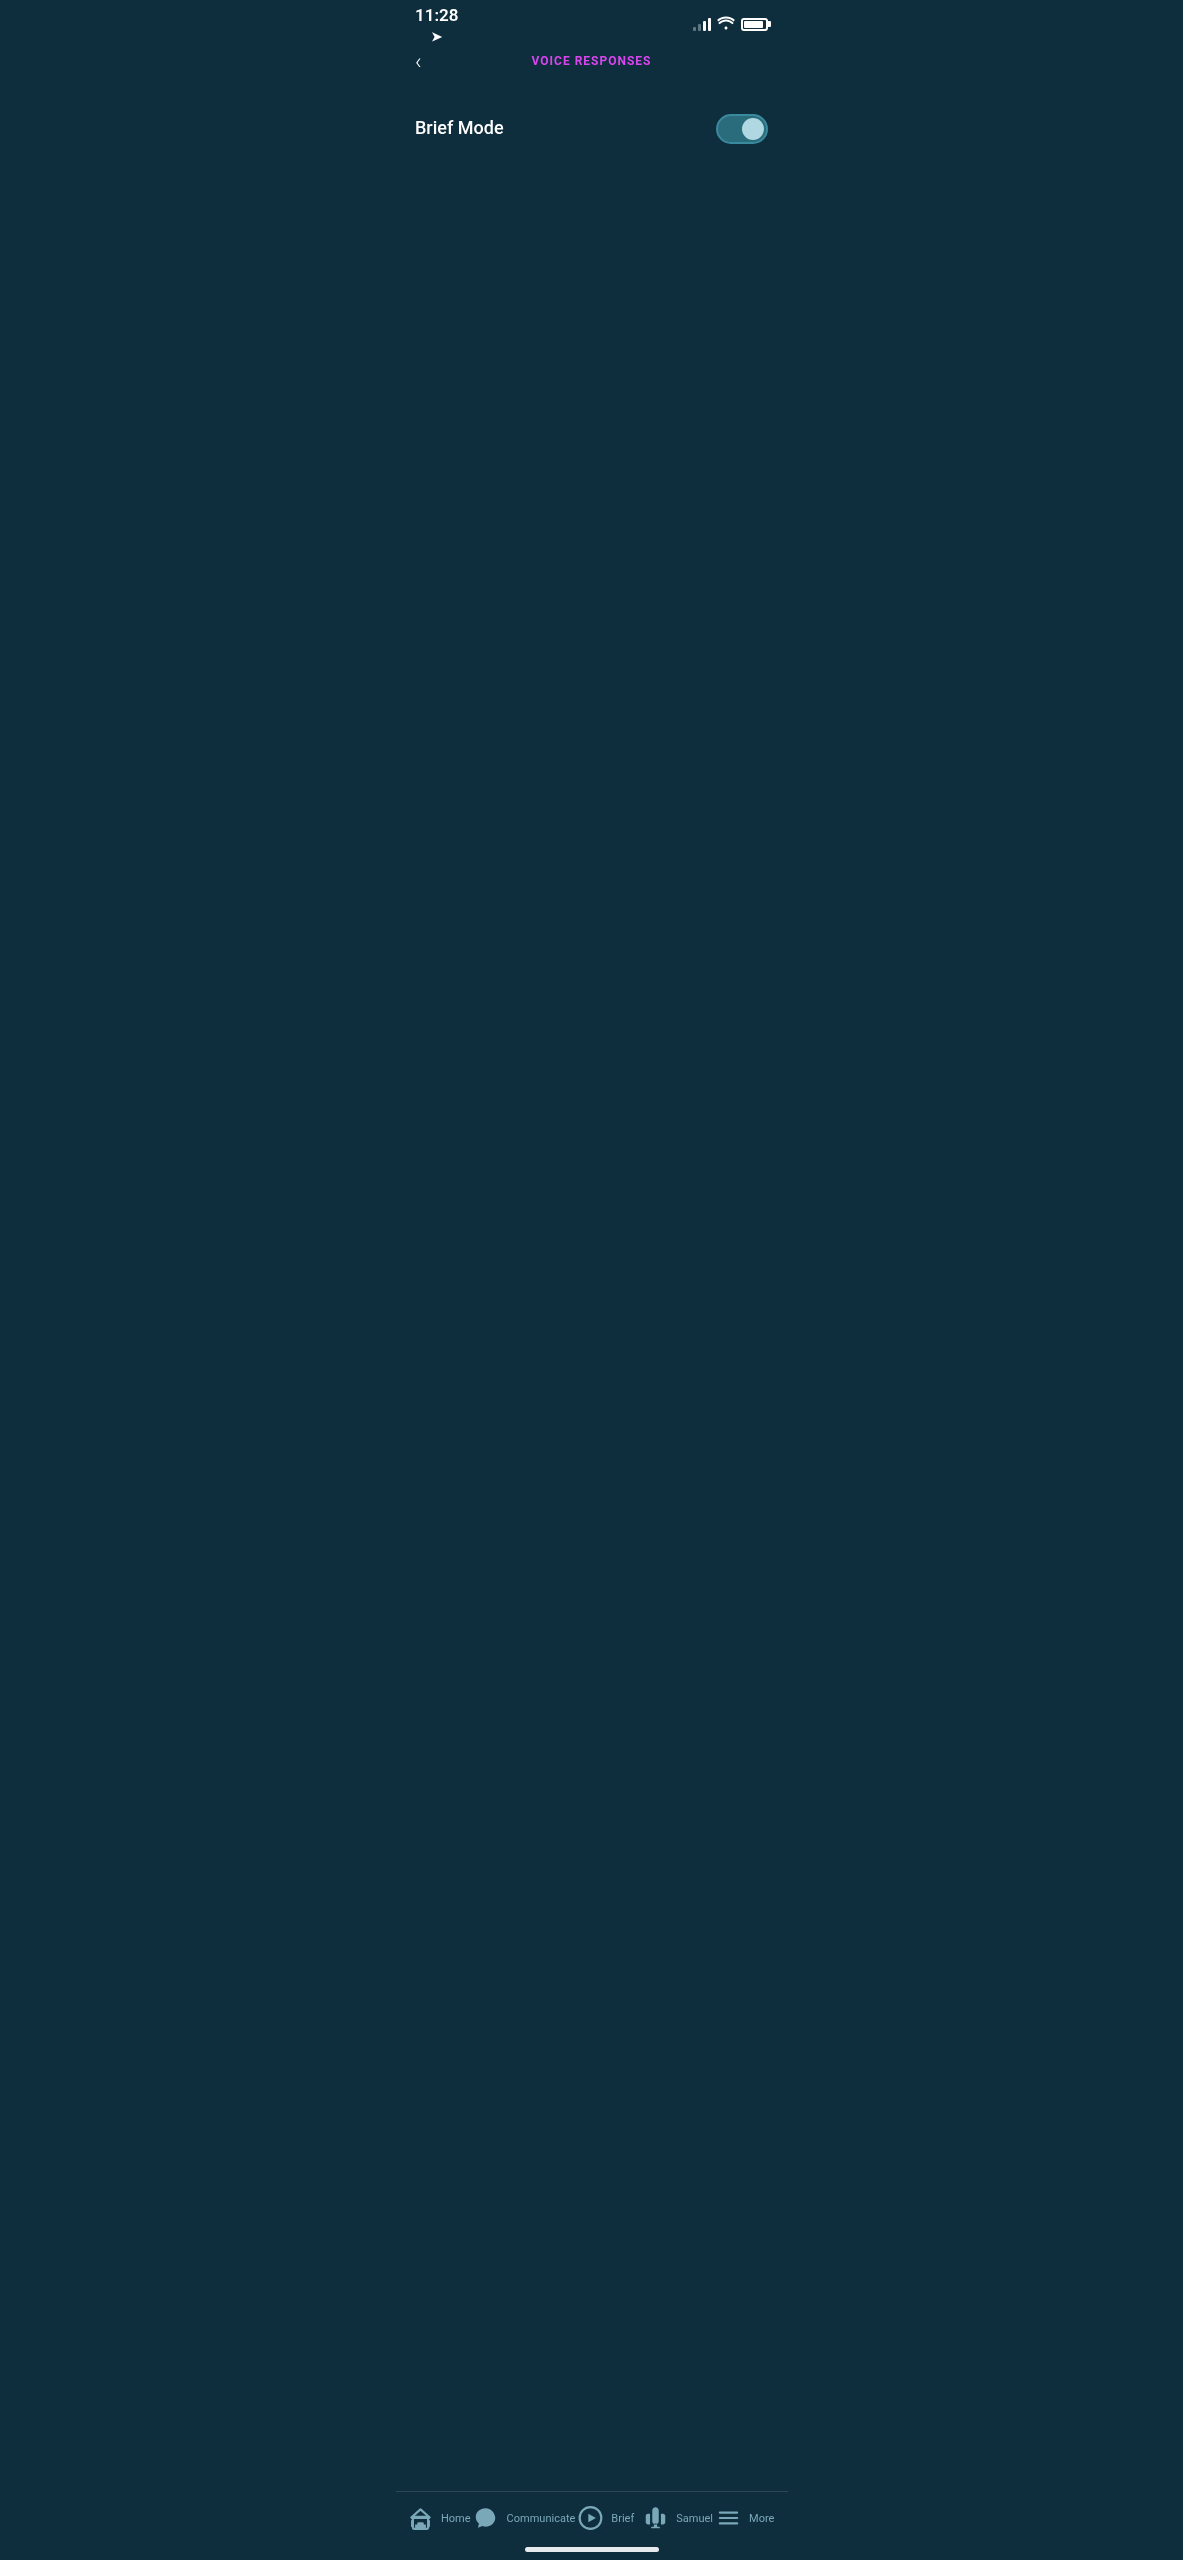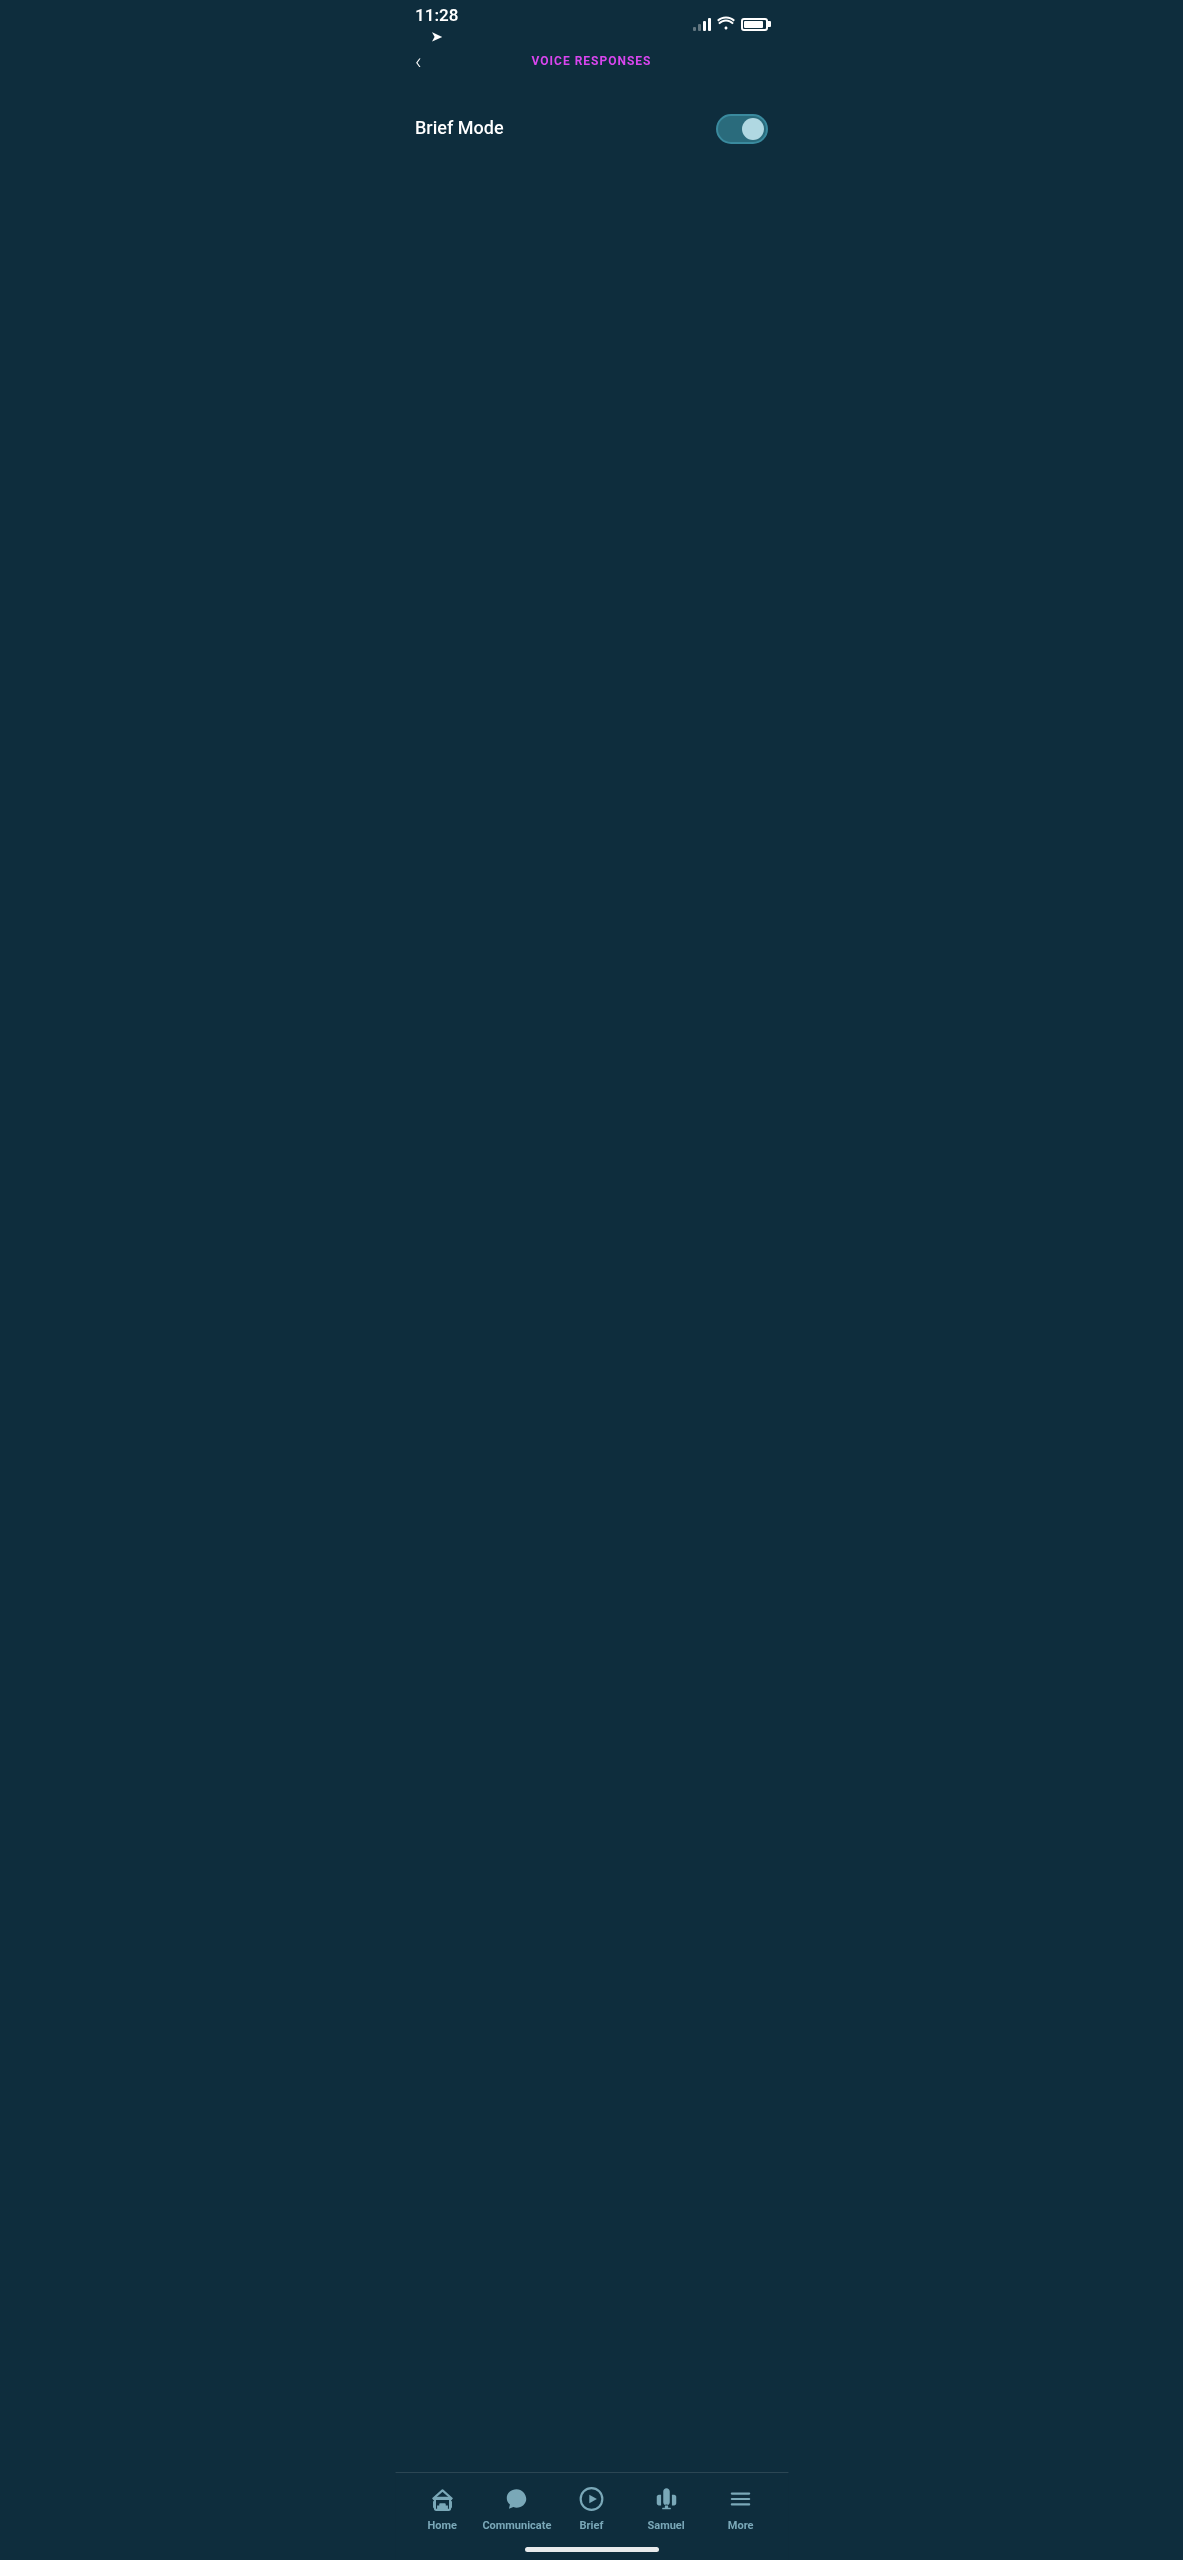--- a/index.html
+++ b/index.html
@@ -211,26 +211,24 @@
       background: #0e2d3d;
       border-top: 1px solid rgba(255,255,255,0.12);
       display: flex;
       justify-content: space-around;
       align-items: center;
       padding: 12px 10px 28px;
     }
 
     .nav-item {
       display: flex;
-      flex-direction: column;
       align-items: center;
       gap: 6px;
       cursor: pointer;
       flex: 1;
-      font-weight: bold;
     }
 
     .nav-icon {
       color: #7aa8b8;
       font-size: 24px;
       display: flex;
       align-items: center;
       justify-content: center;
       width: 30px;
       height: 28px;

